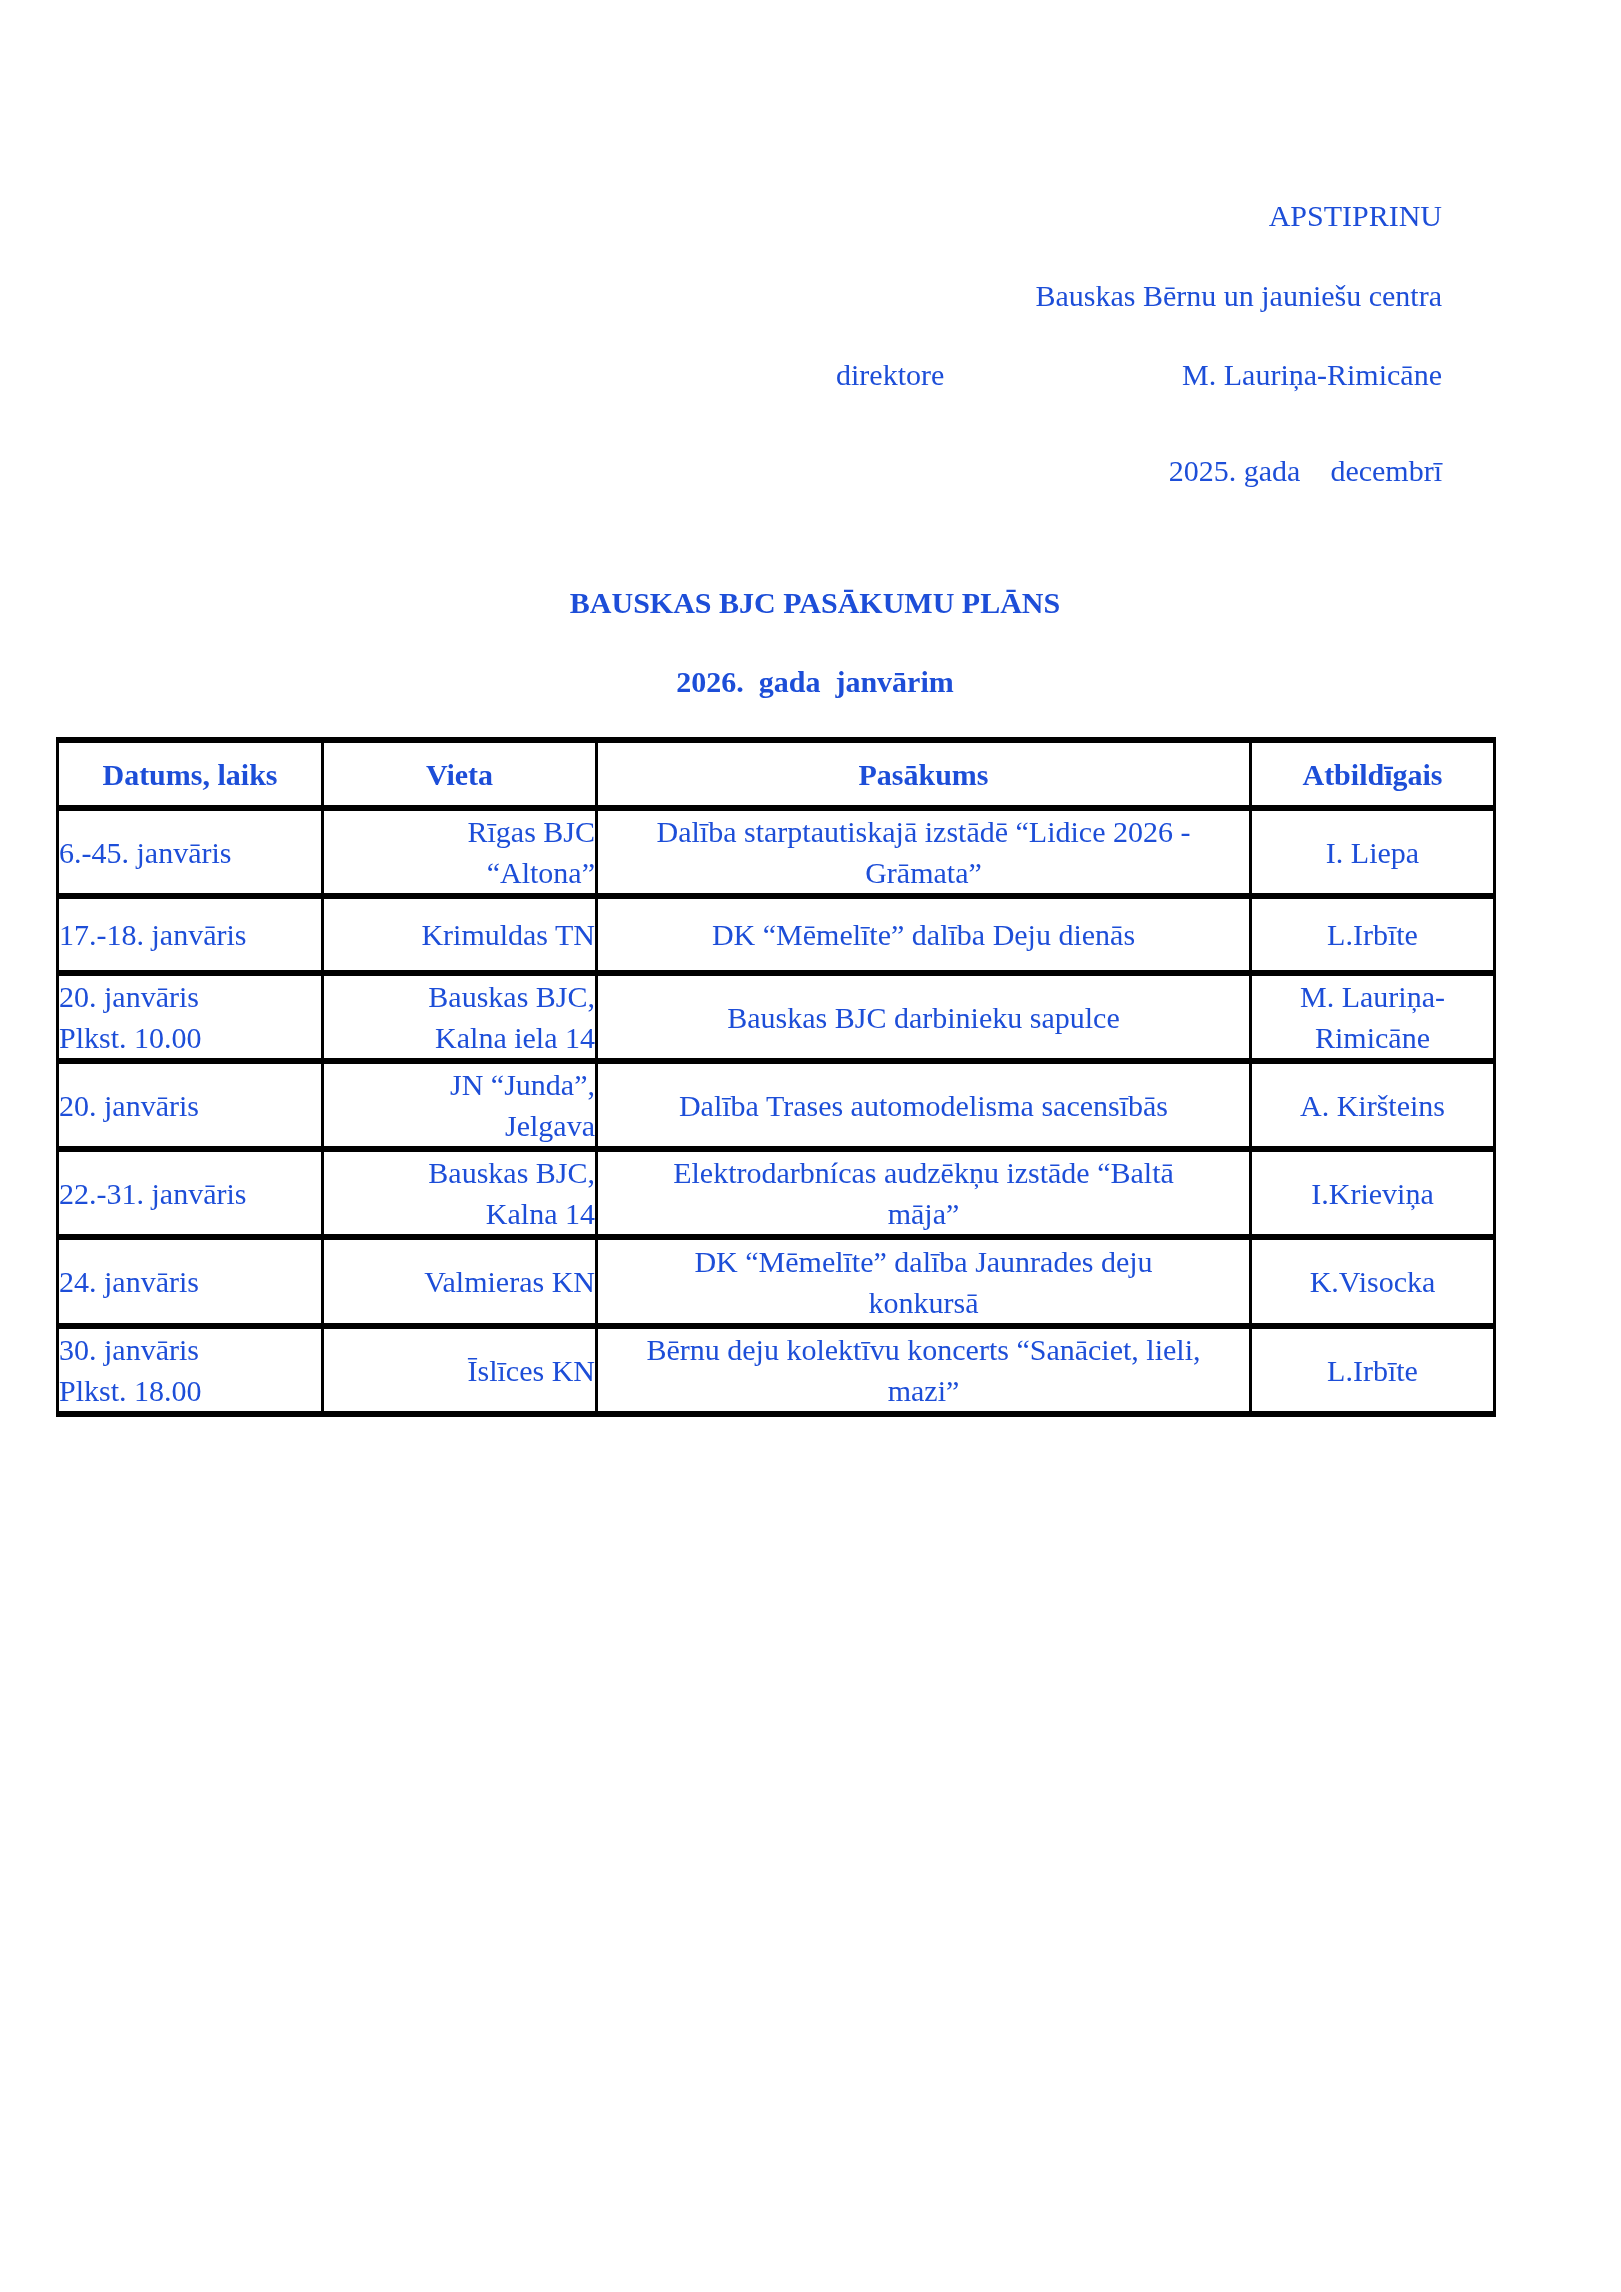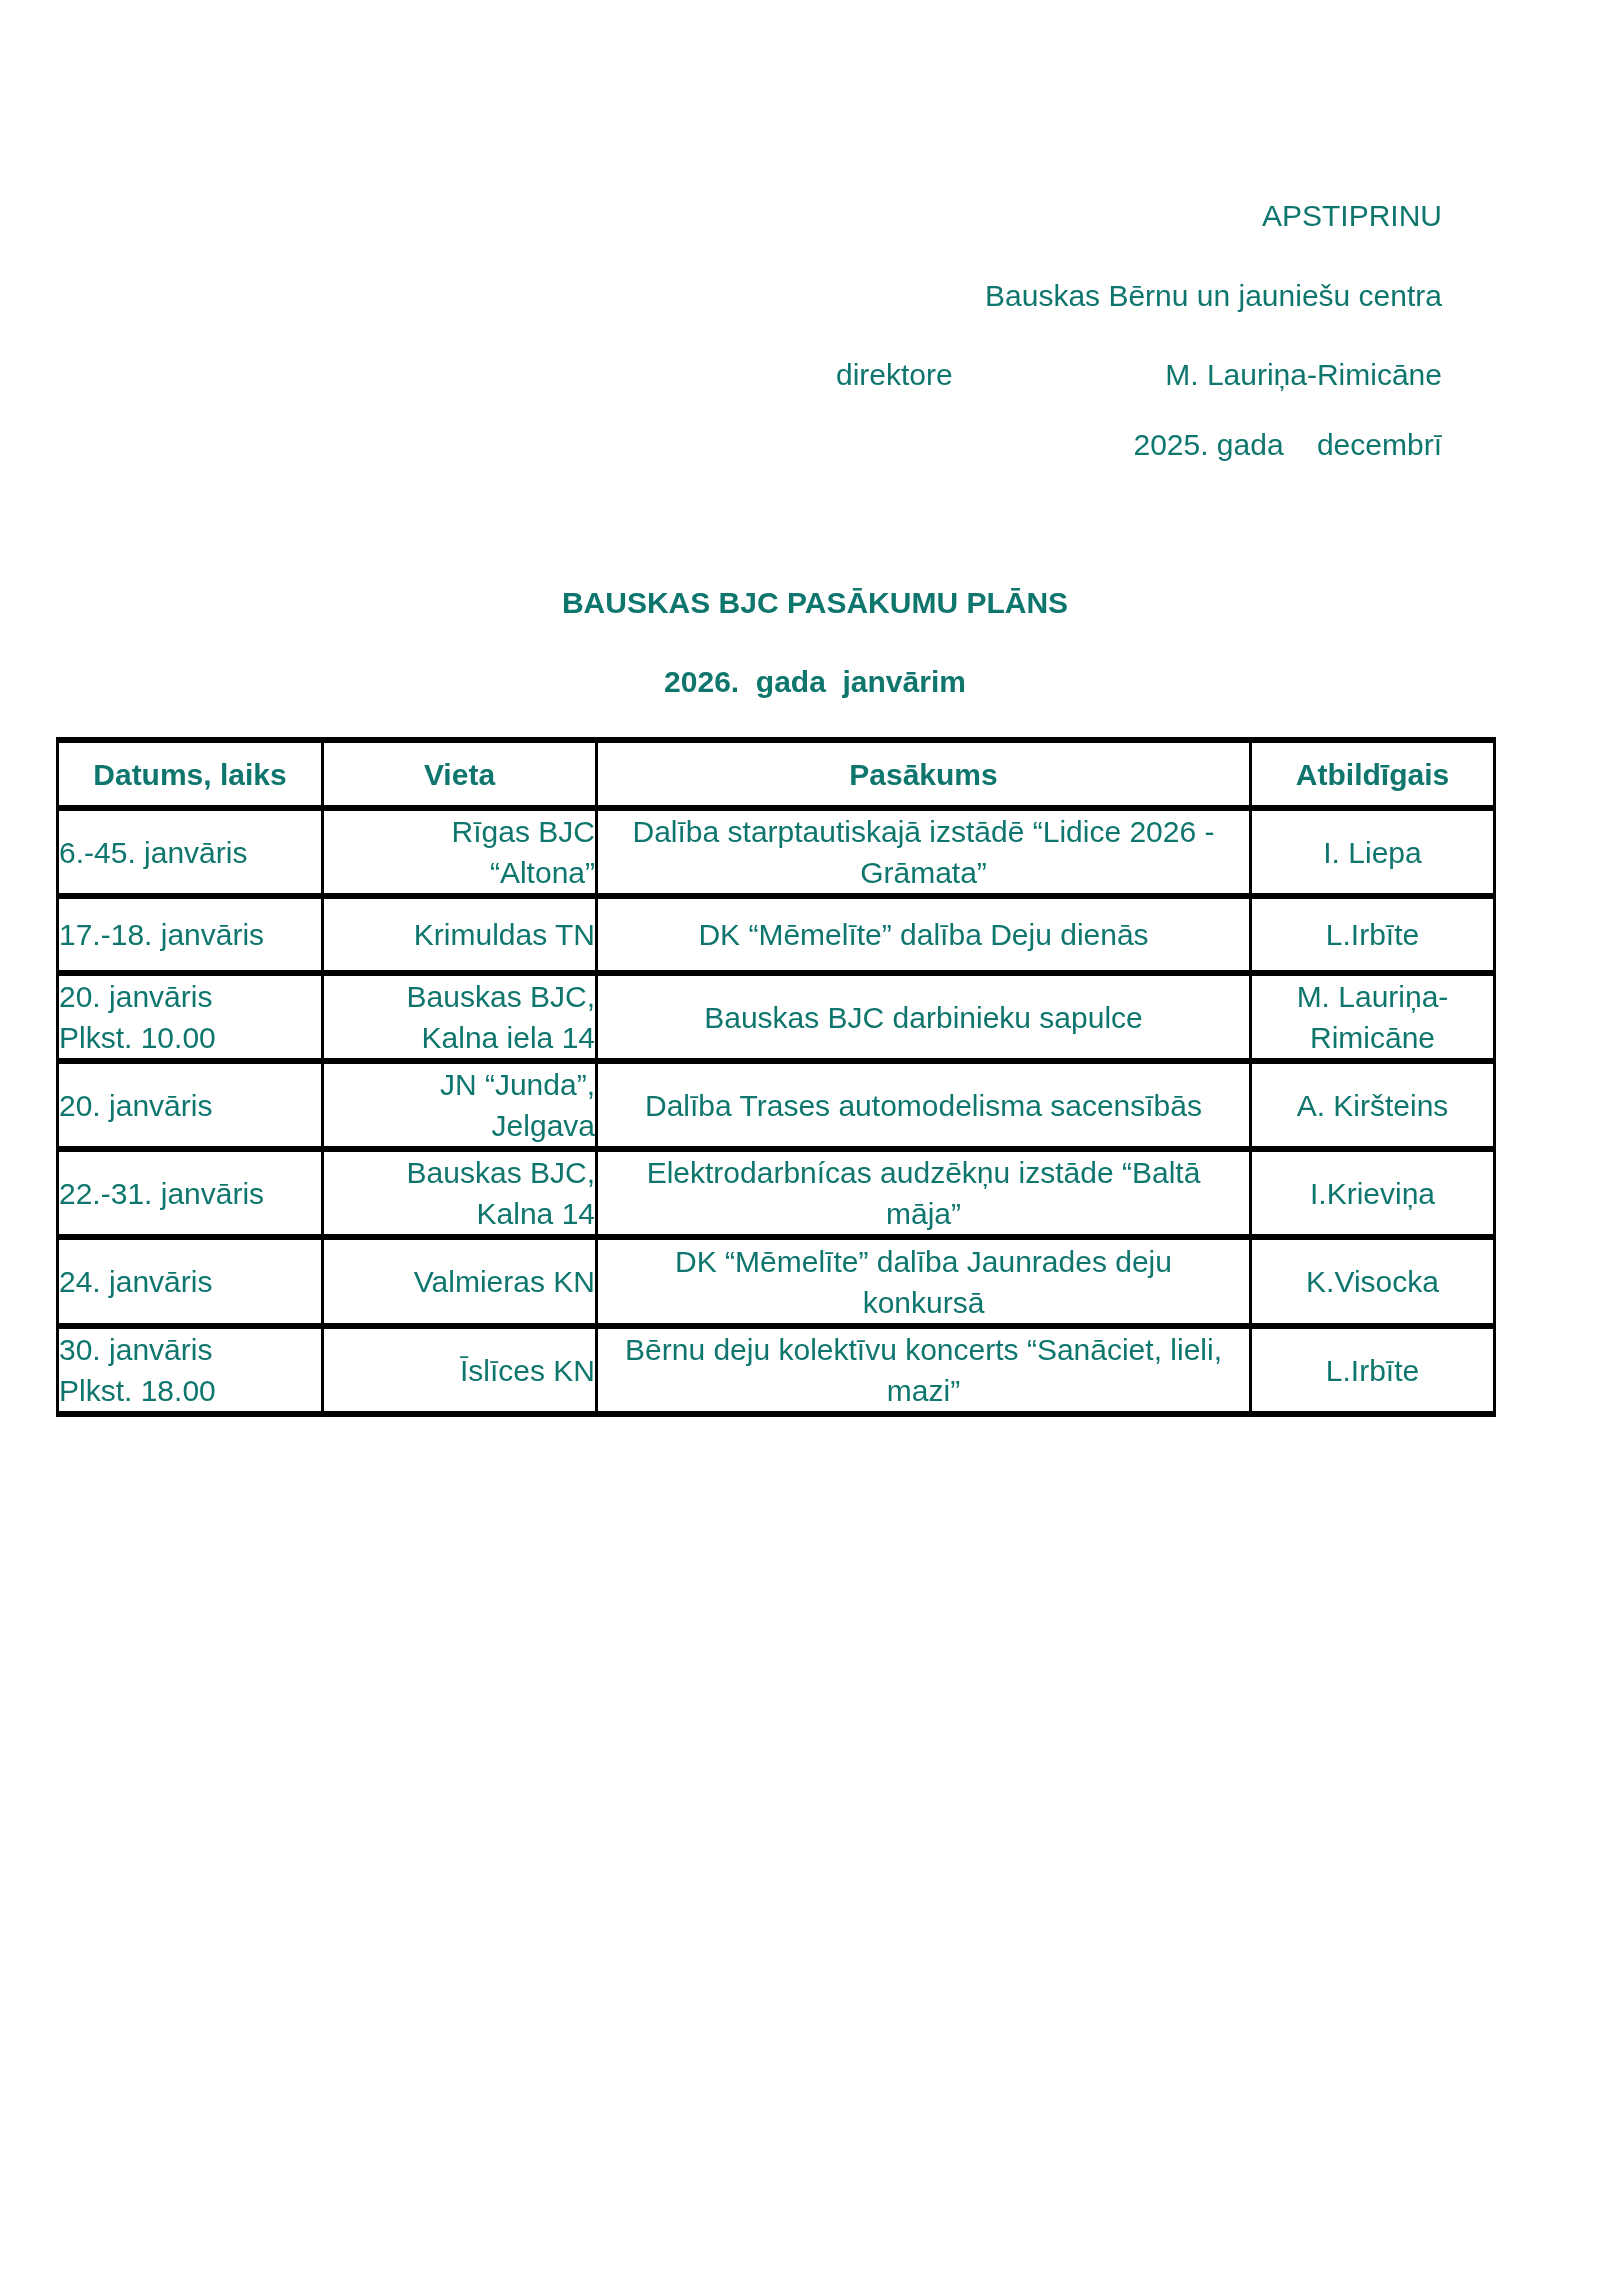--- a/index.html
+++ b/index.html
@@ -1,37 +1,37 @@
 <!DOCTYPE html>
 <html lang="lv" style="font-size:14.3px"><head>
 <meta charset="utf-8">
 <style>
   html, body { margin: 0; padding: 0; background: #ffffff; }
   .page {
     position: relative;
     width: 1622px;
     height: 2293px;
     background: #ffffff;
-    font-family: Liberation Sans, sans-serif;
+    font-family: Liberation Serif, serif;
     font-size: 30px;
-    color: #0f766e;
+    color: #1d4ed8;
     overflow: hidden;
   }
   
   .hdr-line {
     position: absolute;
     right: 180px;
     line-height: 38px;
     white-space: pre;
     text-align: right;
   }
   .hdr-l1 { top: 197px; }
   .hdr-l2 { top: 277px; }
   .hdr-l3 { top: 356px; }
-  .hdr-l4 { top: 426px; }
+  .hdr-l4 { top: 452px; }
   .hdr-role {
     position: absolute;
     left: 836px;
     top: 356px;
     line-height: 38px;
     white-space: pre;
   }
   
   .doc-title, .doc-subtitle {
     position: absolute;

